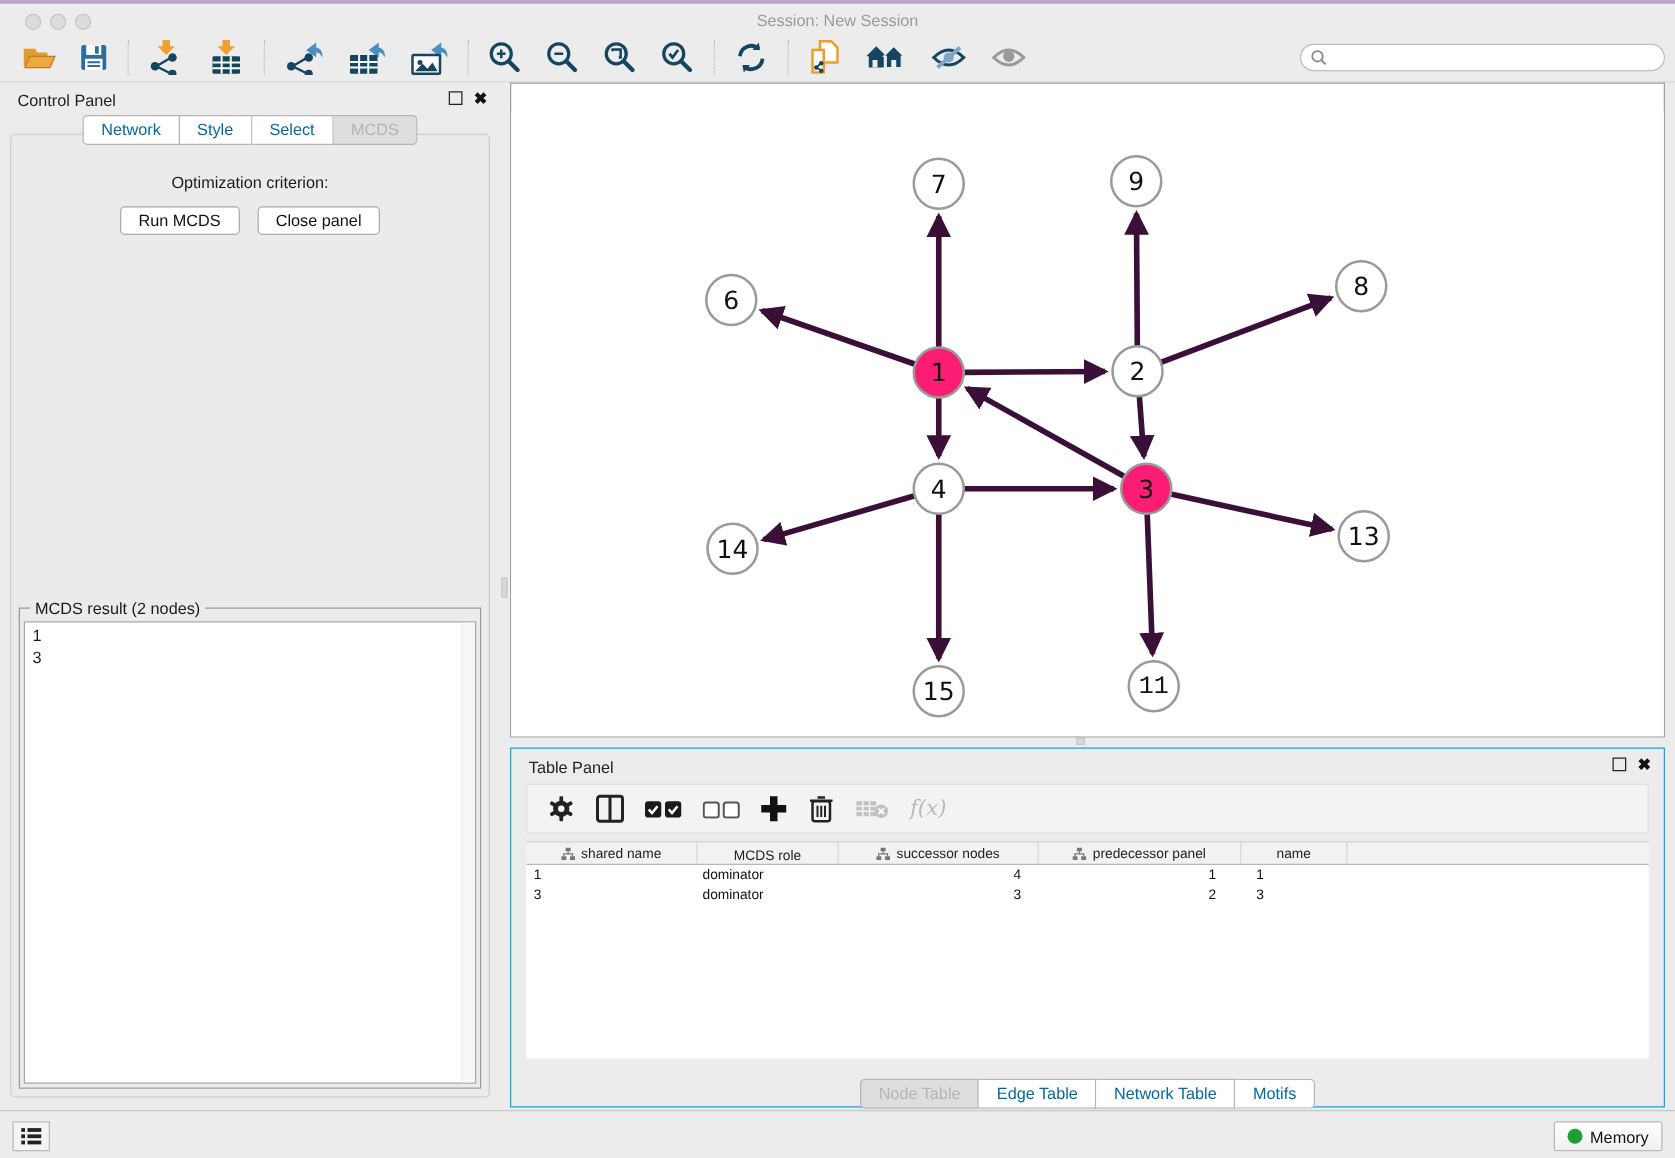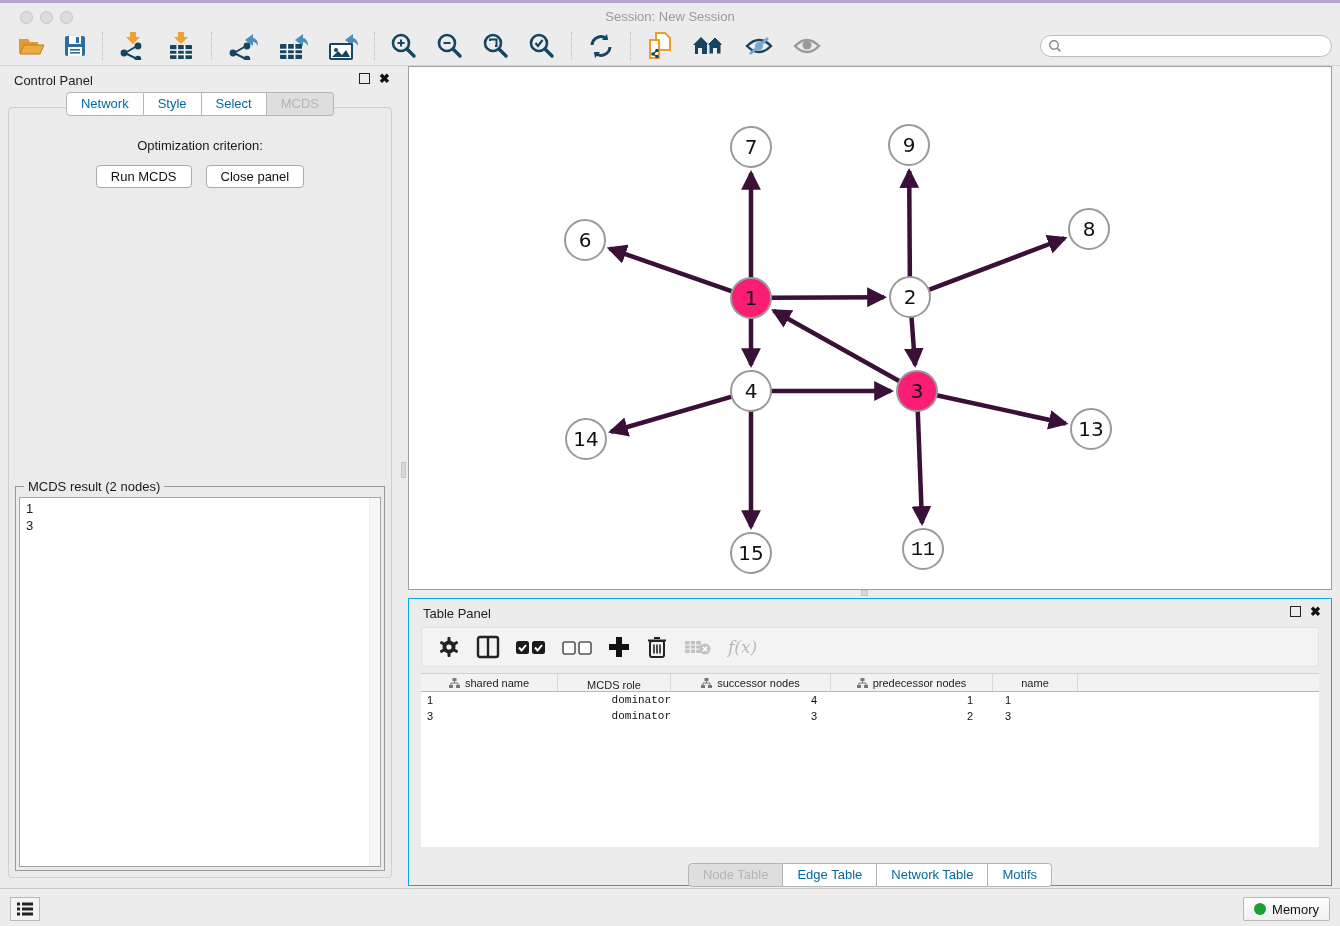--- a/index.html
+++ b/index.html
@@ -91,21 +91,21 @@
                 border:1px solid #e2e2e2; border-radius:2px; display:flex; align-items:center; padding:0 8px; }
   .tp-tbtn { background:none; border:none; margin:0 8px; display:flex; align-items:flex-start; }
   .fx-label { font-family:"DejaVu Serif", serif; font-style:italic; font-size:17px; color:#b9b9b9; }
   .table-area { position:absolute; left:12px; right:12px; top:74px; height:174px; background:#fff; }
   .thead { display:flex; border-top:1px solid #cfcfcf; border-bottom:1px solid #b9b9b9; background:#f2f2f2; height:19px; }
   .th { display:flex; align-items:center; justify-content:center; gap:5px; font-size:11px; color:#222;
         border-right:1px solid #d8d8d8; height:100%; }
   .trow { display:flex; height:16px; align-items:center; }
   .td { font-size:11px; color:#111; height:100%; line-height:16px; }
   .td.a-left0 { padding-left:6px; text-align:left; }
-  .td.a-left1 { padding-left:4px; text-align:right;font-family:Liberation Mono, monospace; }
+  .td.a-left1 { padding-left:4px; text-align:left; }
   .td.a-right { padding-right:14px; text-align:right; }
   .td.a-right2 { padding-right:20px; text-align:right; }
   .td.a-left4 { padding-left:12px; text-align:left; }
   .tp-tabs { position:absolute; left:0; right:0; top:264px; display:flex; justify-content:center; }
 
   
   .statusbar { position:absolute; left:0; top:888px; width:1340px; height:38px; background:#ececec;
                border-top:1px solid #c8c8c8; }
   .sb-left { position:absolute; left:10px; top:8px; width:30px; height:24px; background:#f4f4f4;
              border:1px solid #b9b9b9; display:flex; align-items:center; justify-content:center; }
@@ -454,21 +454,21 @@
           </div>
           <div class="th" style="width: 162px;">
             <svg width="11" height="10" viewBox="0 0 11 10">
               <g fill="#777">
                 <rect x="3.5" y="0" width="4" height="3"></rect>
                 <rect x="0" y="7" width="4" height="3"></rect>
                 <rect x="7" y="7" width="4" height="3"></rect>
               </g>
               <path d="M5.5 3v2M2 7V5h7v2" stroke="#777" fill="none"></path>
             </svg>
-            <span>predecessor nodes</span>
+            <span>predecessor panel</span>
           </div>
           <div class="th" style="width: 85px;">
             <span>name</span>
           </div>
         </div>
       <div id="table-rows">
           <div class="trow">
             <div class="td a-left0" style="width: 137px;">1</div>
             <div class="td a-left1" style="width: 113px;">dominator</div>
             <div class="td a-right" style="width: 160px;">4</div>

